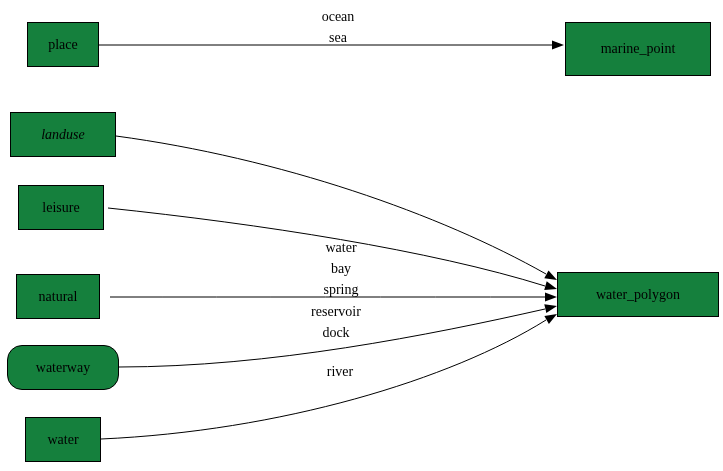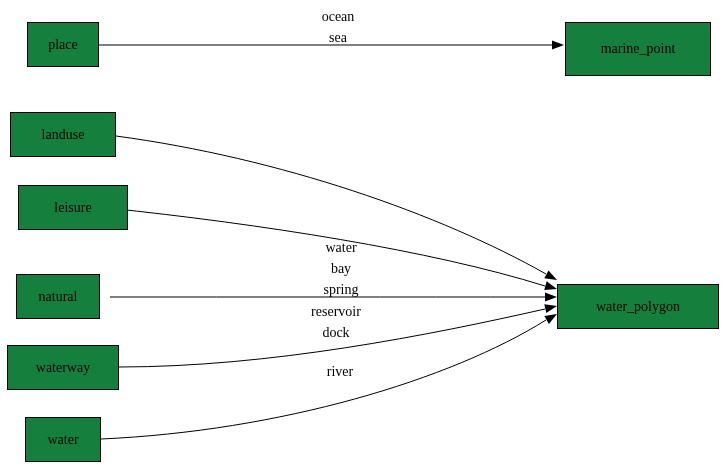--- a/index.html
+++ b/index.html
@@ -64,41 +64,41 @@
   </svg>
 
   <div class="node" style="left:27px;  top:22px;  width:72px;  height:45px;">
     <span>place</span>
   </div>
 
   <div class="node" style="left:565px; top:22px;  width:146px; height:54px;">
     <span>marine_point</span>
   </div>
 
-  <div class="node" style="left:10px;  top:112px; width:106px; height:45px;">
+  <div class="node" style="left:10px;  top:112px; width:106px; height:45px;font-style:italic;">
     <span>landuse</span>
   </div>
 
-  <div class="node" style="left:18px;  top:185px; width:110px;  height:45px;">
+  <div class="node" style="left:18px;  top:185px; width:86px;  height:45px;">
     <span>leisure</span>
   </div>
 
   <div class="node" style="left:16px;  top:274px; width:84px;  height:45px;">
     <span>natural</span>
   </div>
 
-  <div class="node" style="left:7px;   top:345px; width:112px; height:45px;">
+  <div class="node" style="left:7px;   top:345px; width:112px; height:45px;border-radius:15px;">
     <span>waterway</span>
   </div>
 
   <div class="node" style="left:25px;  top:417px; width:76px;  height:45px;">
     <span>water</span>
   </div>
 
-  <div class="node" style="left:557px; top:284px; width:162px; height:45px;">
+  <div class="node" style="left:557px; top:272px; width:162px; height:45px;">
     <span>water_polygon</span>
   </div>
 
   <div class="edge-label" style="left:338px; top:6px;">ocean
 sea</div>
 
 
 
   <div class="edge-label" style="left:341px; top:237px;">water
 bay

